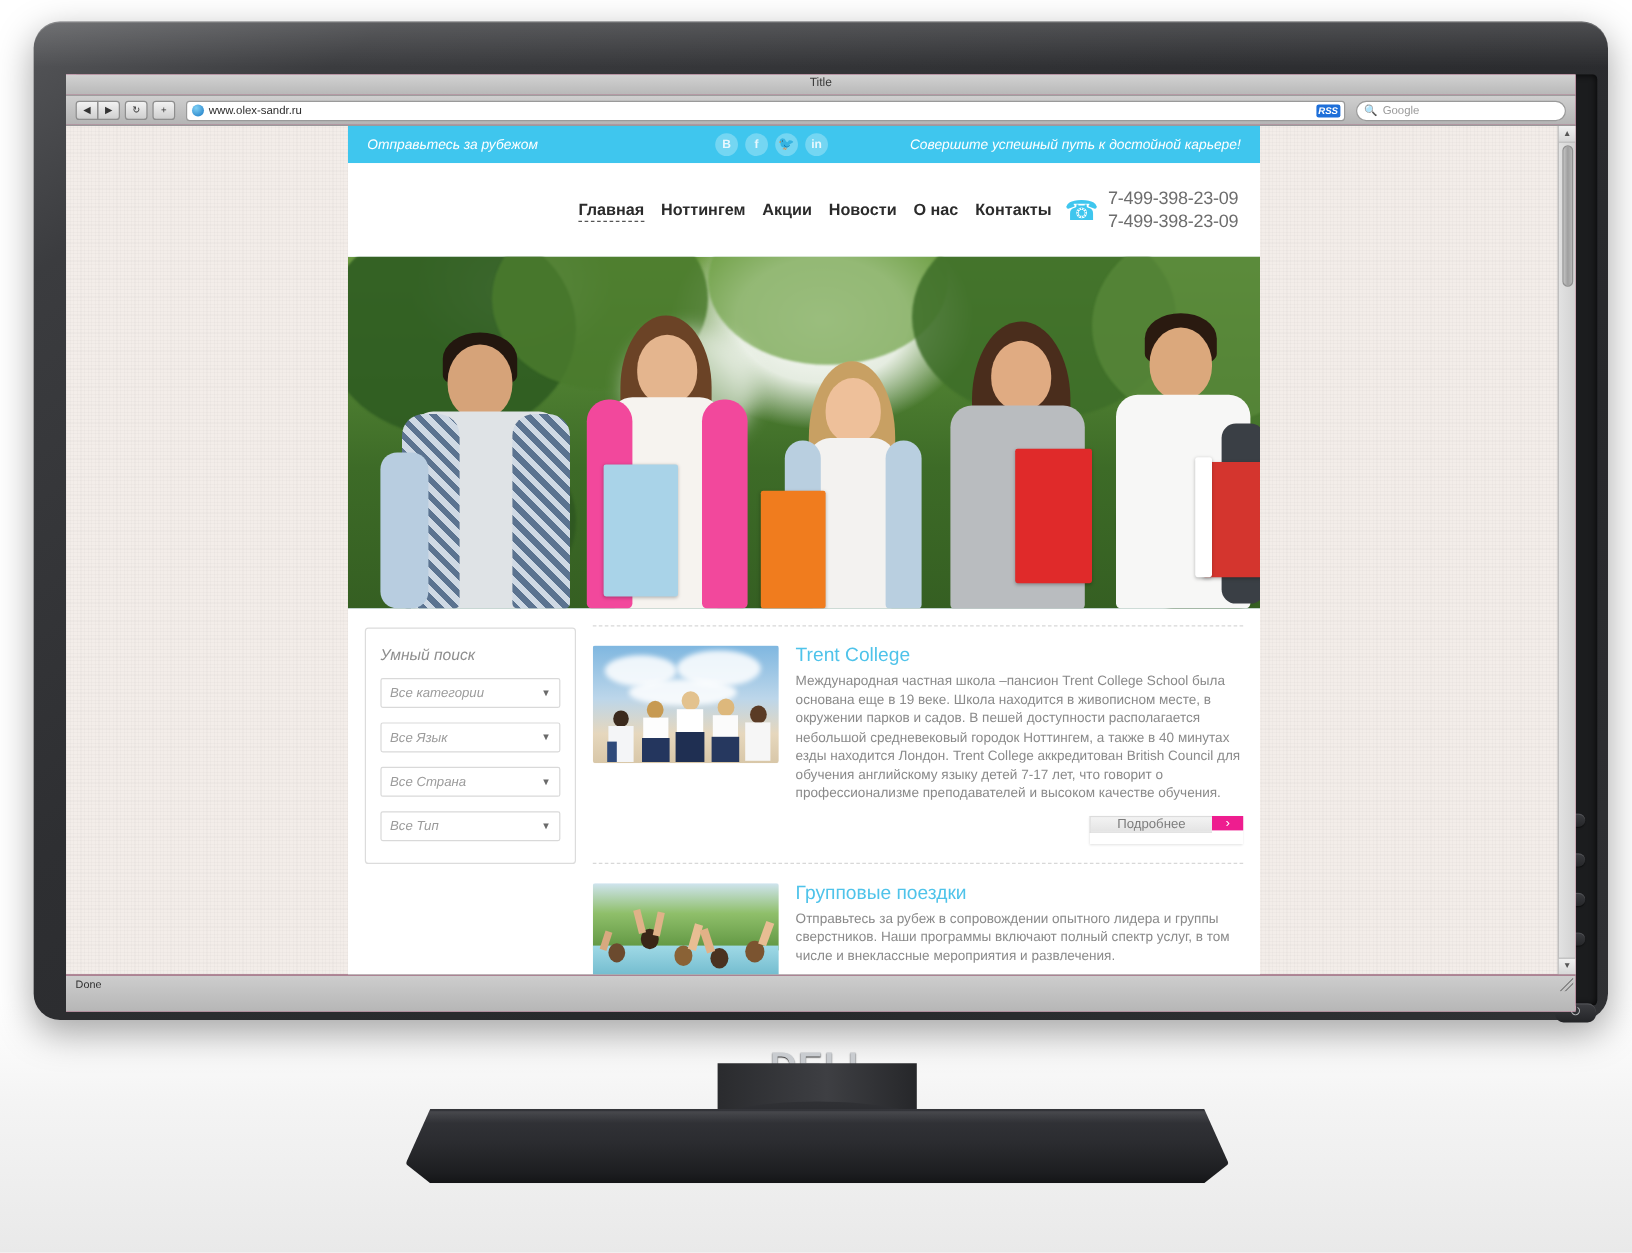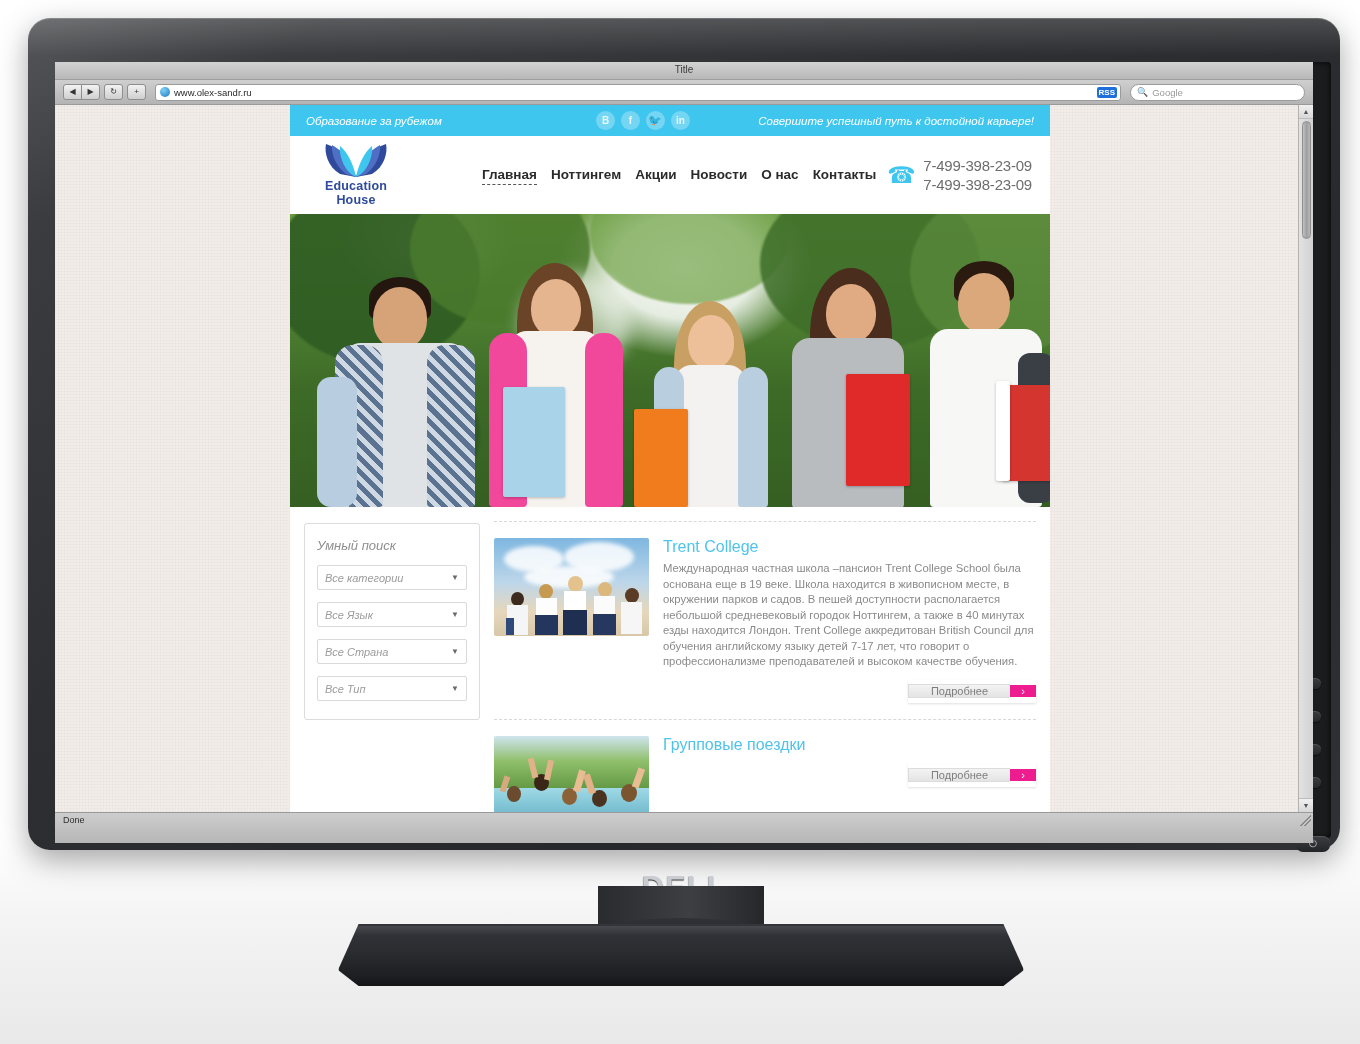--- a/index.html
+++ b/index.html
@@ -210,20 +210,21 @@
   #rss-badge {
     position: absolute;
     right: 3px;
     font-size: 8px;
     font-weight: bold;
     color: #fff;
     background: #1e6fd9;
     border-radius: 2px;
     padding: 0px 2px;
     line-height: 11px;
+    font-style: italic;
   }
   #search-bar {
     width: 175px;
     height: 17px;
     background: #fff;
     border: 1px solid #9a9a9a;
     border-radius: 9px;
     display: flex;
     align-items: center;
     padding: 0 6px;
@@ -502,21 +503,21 @@
     line-height: 15.5px;
     color: #8a8a8a;
   }
   .more-row {
     display: flex;
     justify-content: flex-end;
     margin-top: 10px;
   }
   .more-button {
     display: flex;
-    align-items: center;
+    align-items: flex-start;
     height: 23px;
     box-shadow: 0 1px 2px rgba(0,0,0,.12);
   }
   .more-label {
     background: linear-gradient(180deg, #f3f3f3, #e4e4e4);
     border: 1px solid #dcdcdc;
     border-right: none;
     padding: 0 22px;
     font-size: 11px;
     color: #7d7d7d;
@@ -589,45 +590,31 @@
           <span id="search-glyph">🔍</span>
           <span id="search-placeholder">Google</span>
         </div>
       </div>
 
       <div id="viewport">
 
         <div id="site">
 
           <div id="topbar">
-            <div id="tagline-left">Образование за рубежом</div>
+            <div id="tagline-left">Отправьтесь за рубежом</div>
             <div id="social-icons">
               <span class="social-icon">В</span>
               <span class="social-icon">f</span>
               <span class="social-icon tw">🐦</span>
               <span class="social-icon">in</span>
             </div>
             <div id="tagline-right">Совершите успешный путь к достойной карьере!</div>
           </div>
 
           <div id="header">
-            <div id="logo">
-              <div id="logo-mark">
-                <svg width="92" height="38" viewBox="0 0 92 38">
-                  <path d="M46 36 C40 18 30 8 16 3 C14 12 18 26 30 33 Z" fill="#2f4a9c"></path>
-                  <path d="M46 36 C41 20 33 10 22 4 C21 13 26 26 36 33 Z" fill="#4f6fc4"></path>
-                  <path d="M46 36 C43 22 38 12 30 5 C29 14 33 26 41 33 Z" fill="#3fc6ee"></path>
-                  <path d="M46 36 C52 18 62 8 76 3 C78 12 74 26 62 33 Z" fill="#2f4a9c"></path>
-                  <path d="M46 36 C51 20 59 10 70 4 C71 13 66 26 56 33 Z" fill="#4f6fc4"></path>
-                  <path d="M46 36 C49 22 54 12 62 5 C63 14 59 26 51 33 Z" fill="#3fc6ee"></path>
-                </svg>
-              </div>
-              <div id="logo-text-line1">Education</div>
-              <div id="logo-text-line2">House</div>
-            </div>
 
             <div id="main-nav">
               <span class="nav-item active">Главная</span>
               <span class="nav-item">Ноттингем</span>
               <span class="nav-item">Акции</span>
               <span class="nav-item">Новости</span>
               <span class="nav-item">О нас</span>
               <span class="nav-item">Контакты</span>
             </div>
 
@@ -787,20 +774,21 @@
                     <div style="position:absolute;left:6px;top:16px;width:15px;height:17px;border-radius:50%;background:#4a3220"></div>
                     <div style="position:absolute;left:0px;top:0px;width:7px;height:20px;background:#e2b187;transform:rotate(-18deg)"></div>
                   </div>
                   <div class="t2-kid" style="left:120px;top:32px;width:28px;height:48px">
                     <div style="position:absolute;left:7px;top:16px;width:16px;height:18px;border-radius:50%;background:#7b5430"></div>
                     <div style="position:absolute;left:21px;top:0px;width:7px;height:20px;background:#e8bd93;transform:rotate(20deg)"></div>
                   </div>
                 </div>
                 <div class="article-body">
                   <div class="article-title">Групповые поездки</div>
+                  <div class="article-text">Отправьтесь за рубеж в сопровождении опытного лидера и группы сверстников. Наши программы включают полный спектр услуг, в том числе и внеклассные мероприятия и развлечения.</div>
                   <div class="more-row">
                     <div class="more-button">
                       <span class="more-label">Подробнее</span>
                       <span class="more-arrow">›</span>
                     </div>
                   </div>
                 </div>
               </div>
 
             </div>

